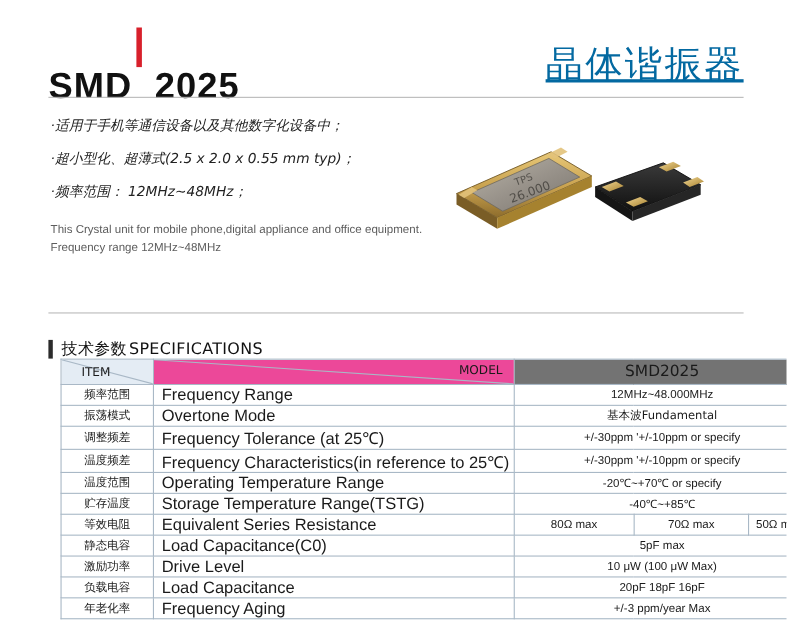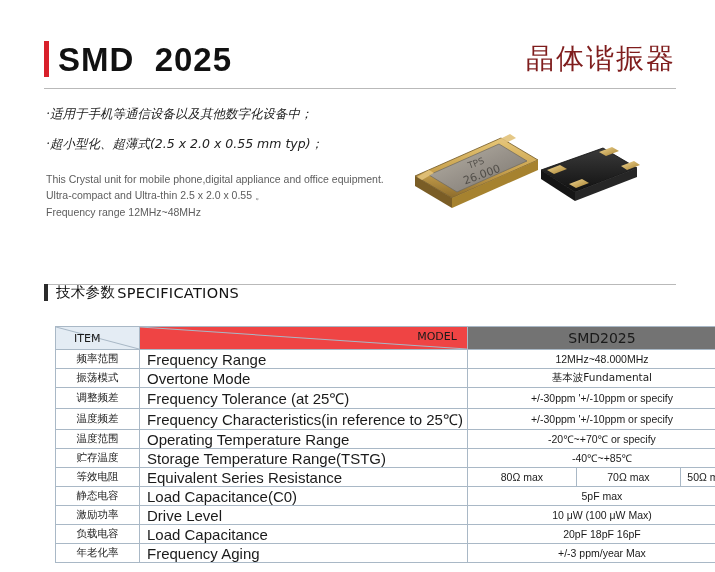--- a/index.html
+++ b/index.html
@@ -23,40 +23,42 @@
     top: 36px;
     width: 632px;
     height: 46px;
     display: flex;
     align-items: center;
     justify-content: space-between;
   }
   .title-wrap {
     display: flex;
     align-items: center;
+    flex-direction: column;
   }
   .red-bar {
     width: 5px;
     height: 36px;
     background: #d8202b;
     margin-right: 9px;
   }
   .main-title {
     font-size: 33px;
     font-weight: bold;
     letter-spacing: 1px;
     color: #111;
     line-height: 1;
     white-space: pre;
   }
   .cn-title {
-    font-size: 28px;
-    color: #7f1d1d;
+    font-size: 34px;
+    color: #0369a1;
     letter-spacing: 2px;
     font-family: "DejaVu Sans", sans-serif;
+    text-decoration: underline;
   }
 
   .hr-top {
     position: absolute;
     left: 44px;
     top: 88px;
     width: 632px;
     height: 1px;
     background: #b9b9b9;
   }
@@ -98,21 +100,21 @@
     position: absolute;
     left: 44px;
     top: 284px;
     width: 632px;
     height: 1px;
     background: #b9b9b9;
   }
   .spec-head {
     position: absolute;
     left: 44px;
-    top: 283px;
+    top: 308px;
     display: flex;
     align-items: center;
   }
   .spec-bar {
     width: 4px;
     height: 17px;
     background: #2b2b2b;
     margin-right: 8px;
   }
   .spec-head-text {
@@ -141,21 +143,21 @@
     vertical-align: middle;
   }
   .hdr-item {
     background: #e4ecf4;
     width: 75px;
     position: relative;
     height: 22px !important;
     padding: 0 !important;
   }
   .hdr-model {
-    background: #ef4444;
+    background: #ec4899;
     width: 233px;
     position: relative;
     height: 22px !important;
     padding: 0 !important;
     text-decoration: underline;
   }
   .hdr-part {
     background: #737373;
     text-align: center;
     font-size: 14px;
@@ -214,23 +216,23 @@
     <div class="red-bar"></div>
     <div class="main-title">SMD  2025</div>
   </div>
   <div class="cn-title">晶体谐振器</div>
 </div>
 <div class="hr-top"></div>
 
 <div class="intro">
   <div class="bullet">·适用于手机等通信设备以及其他数字化设备中；</div>
   <div class="bullet">·超小型化、超薄式(2.5 x 2.0 x 0.55 mm typ)；</div>
+  <div class="bullet">·频率范围： 12MHz~48MHz；</div>
   <div class="eng-block">
     <div>This Crystal unit for mobile phone,digital appliance and office equipment.</div>
-    <div>Ultra-compact and Ultra-thin  2.5 x 2.0 x 0.55 。</div>
     <div>Frequency range  12MHz~48MHz</div>
   </div>
 </div>
 
 <div class="photo-area">
   <svg width="250" height="120" viewBox="0 0 250 120">
     <defs>
       <linearGradient id="goldA" x1="0" y1="0" x2="0" y2="1">
         <stop offset="0%" stop-color="#e8c878"></stop>
         <stop offset="55%" stop-color="#c8a14e"></stop>

